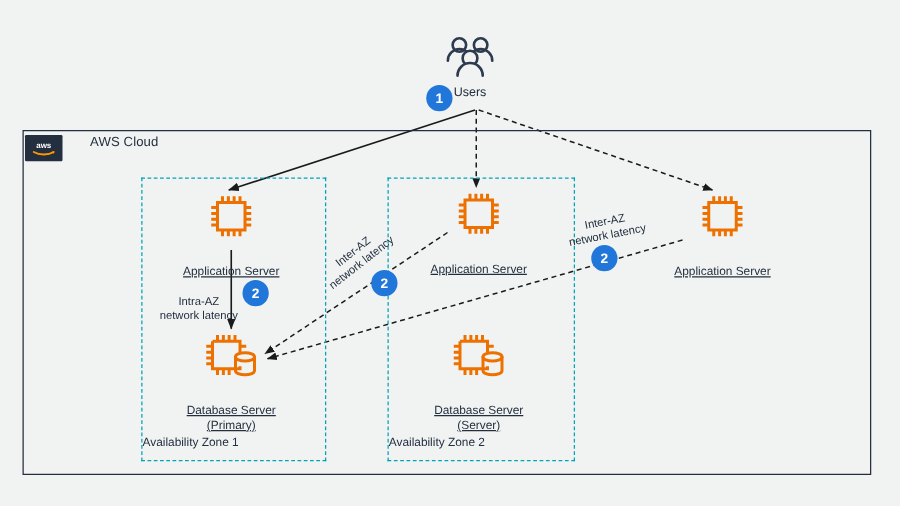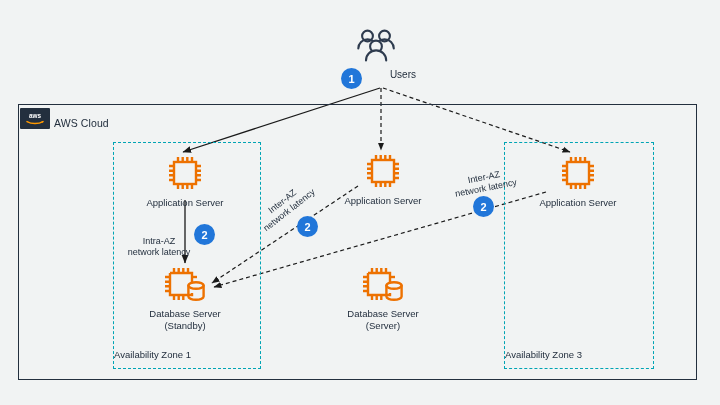--- a/index.html
+++ b/index.html
@@ -11,21 +11,21 @@
   }
   #stage{position:absolute;inset:0;width:720px;height:405px;}
 
   
   .cloud-box{
     position:absolute;left:18px;top:104px;width:677px;height:274px;
     border:1.6px solid #232f3e;background:transparent;
   }
   .cloud-header{
     position:absolute;left:20px;top:108px;
-    display:flex;align-items:flex-end;gap:4px;
+    display:flex;align-items:flex-start;gap:22px;
   }
   .aws-logo{
     width:30px;height:21px;background:#232f3e;
     display:flex;align-items:center;justify-content:center;
     border-radius:1px;
   }
   .aws-logo svg{display:block;}
   .cloud-label{
     font-size:10.5px;color:#232f3e;letter-spacing:.1px;white-space:nowrap;
   }
@@ -39,27 +39,28 @@
     position:absolute;bottom:8px;left:0;width:100%;
     text-align:left;font-size:9.5px;color:#232f3e;
   }
   #az1{left:113px;width:146px;}
   #az2{left:310px;width:148px;}
   #az3{left:504px;width:148px;}
 
   
   .node{position:absolute;text-align:center;}
   .node .cap{
-    margin-top:3px;font-size:9.5px;color:#232f3e;line-height:11.5px;
+    margin-top:18px;font-size:9.5px;color:#232f3e;line-height:11.5px;
     white-space:nowrap;
+    text-decoration:underline;
   }
   .icon-wrap{display:flex;align-items:center;justify-content:center;height:42px;}
 
   
-  .users-node{position:absolute;left:336px;top:26px;width:80px;text-align:right;}
+  .users-node{position:absolute;left:336px;top:26px;width:80px;text-align:center;}
   .users-node .cap{font-size:10px;color:#232f3e;margin-top:1px;}
 
   
   .badge{
     position:absolute;width:21px;height:21px;border-radius:50%;
     background:#2176d9;color:#fff;font-size:11px;font-weight:bold;
     display:flex;align-items:center;justify-content:center;
     z-index:6;
   }
 
@@ -124,22 +125,22 @@
         <path d="M3 10.6 C7.5 13.2, 14.5 13.2, 19 10.6" stroke="#ff9900" stroke-width="1.5" fill="none" stroke-linecap="round"></path>
         <path d="M17.4 10.1 L19.4 10.4 L18.6 12.1" fill="#ff9900"></path>
       </svg>
     </span>
     <span class="cloud-label">AWS Cloud</span>
   </div>
 
   <div class="az-box" id="az1">
     <span class="az-label">Availability Zone 1</span>
   </div>
-  <div class="az-box" id="az3">
-    <span class="az-label">Availability Zone 3</span>
+  <div class="az-box" id="az2">
+    <span class="az-label">Availability Zone 2</span>
   </div>
 
   <div class="users-node">
     <div class="icon-wrap">
       <svg width="46" height="40" viewBox="0 0 46 40">
         <g stroke="#2e3b4e" stroke-width="2.1" fill="none" stroke-linecap="round">
           <circle cx="14.5" cy="9" r="5.4"></circle>
           <path d="M5.3 21.5 a9.3 9.3 0 0 1 18.6 0"></path>
           <circle cx="31.5" cy="9" r="5.4"></circle>
           <path d="M22.2 21.5 a9.3 9.3 0 0 1 18.6 0"></path>
@@ -178,21 +179,21 @@
           <path d="M31 14 H36"></path>
         </g>
         <g stroke="#ED7100" stroke-width="2.4" fill="#f1f3f3" stroke-linecap="round">
           <ellipse cx="35" cy="22.5" rx="7.6" ry="3.3"></ellipse>
           <path d="M27.4 22.5 V33.5 a7.6 3.3 0 0 0 15.2 0 V22.5" fill="none"></path>
         </g>
       </svg>
     </div>
     <div class="cap">
       <span>Database Server</span><br>
-      <span>(Standby)</span>
+      <span>(Primary)</span>
     </div>
   </div>
 
   <div class="edge-label" style="left:124px;top:236px;width:70px;">
     <span>Intra-AZ</span><br>
     <span>network latency</span>
   </div>
   <div class="badge" style="left:194px;top:224px;">2</div>
 
   <div class="node" style="left:333px;top:150px;width:100px;">

